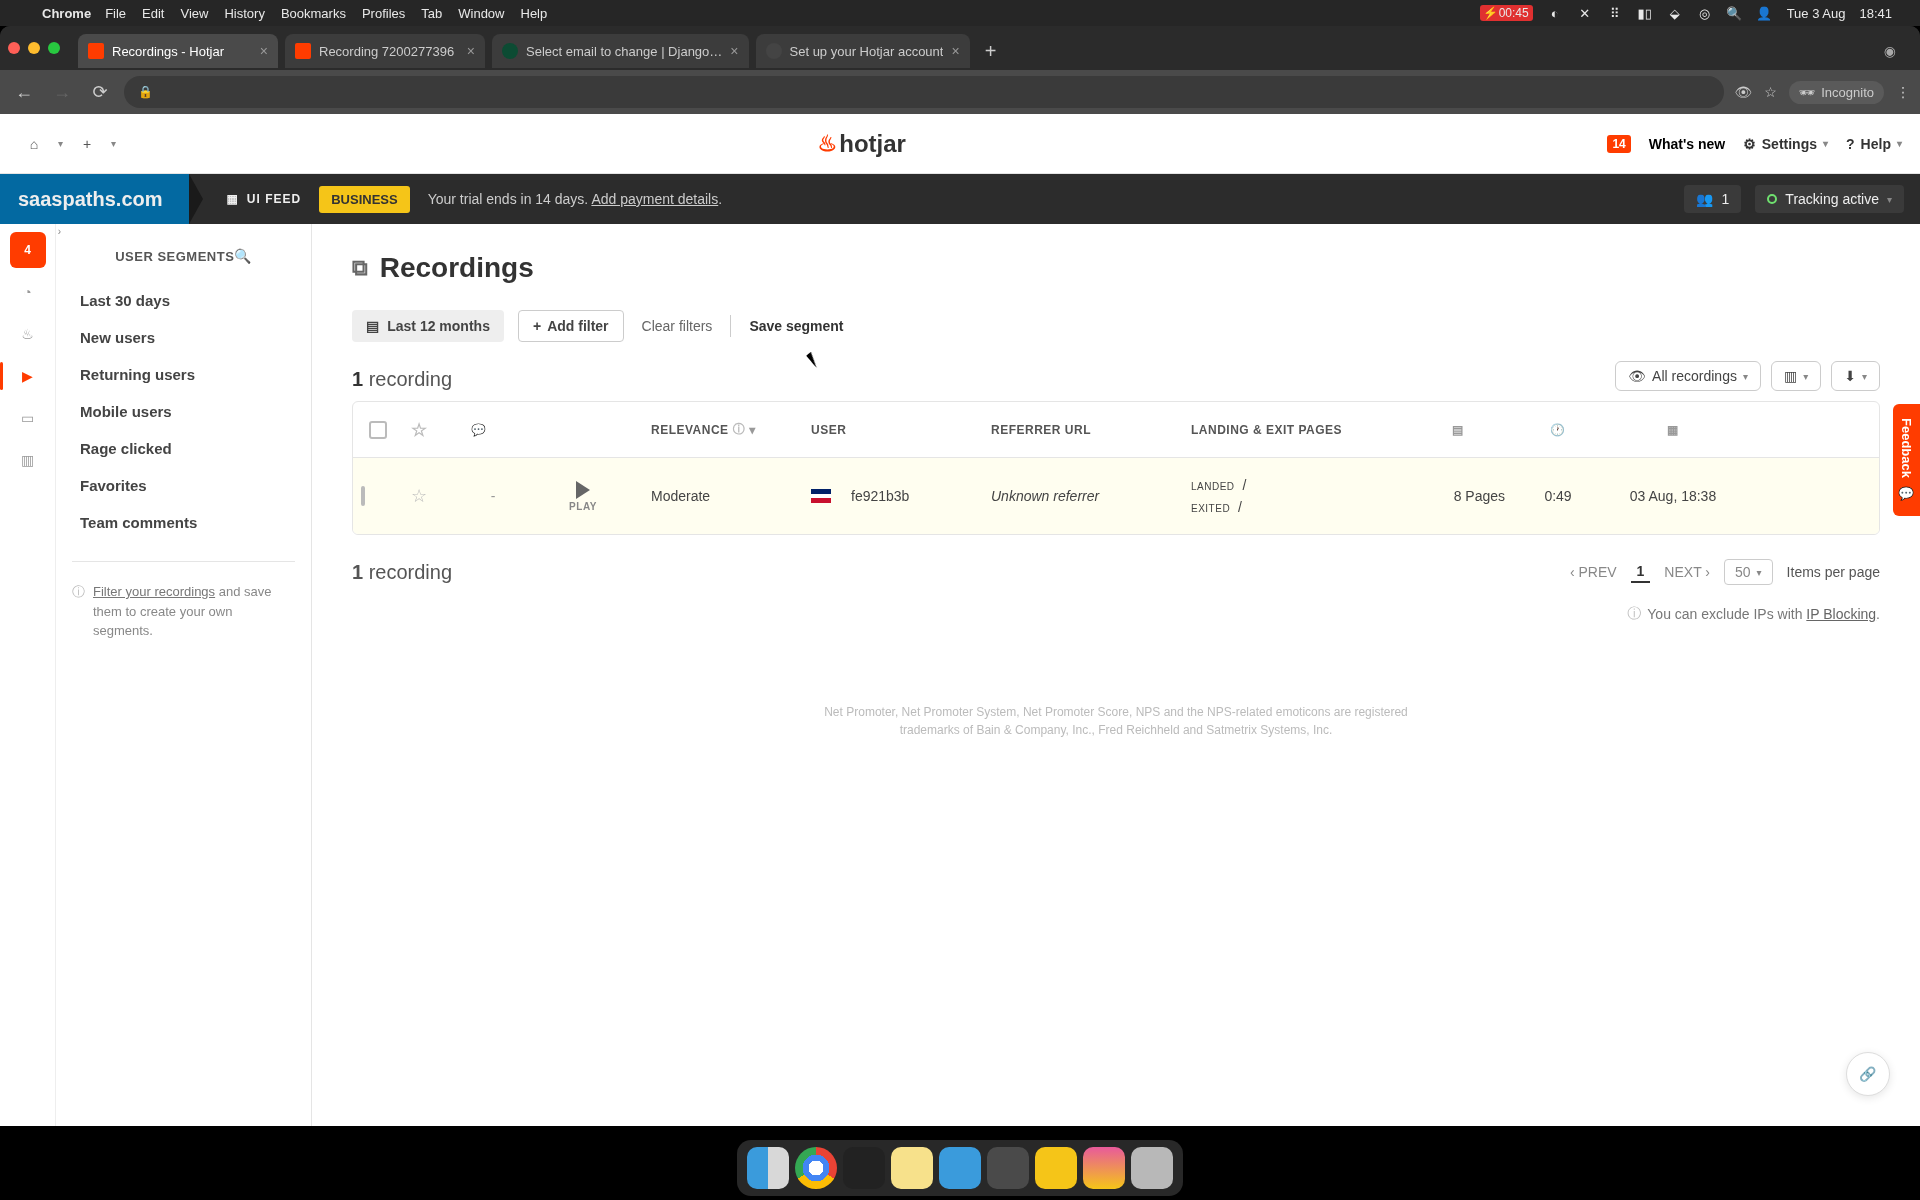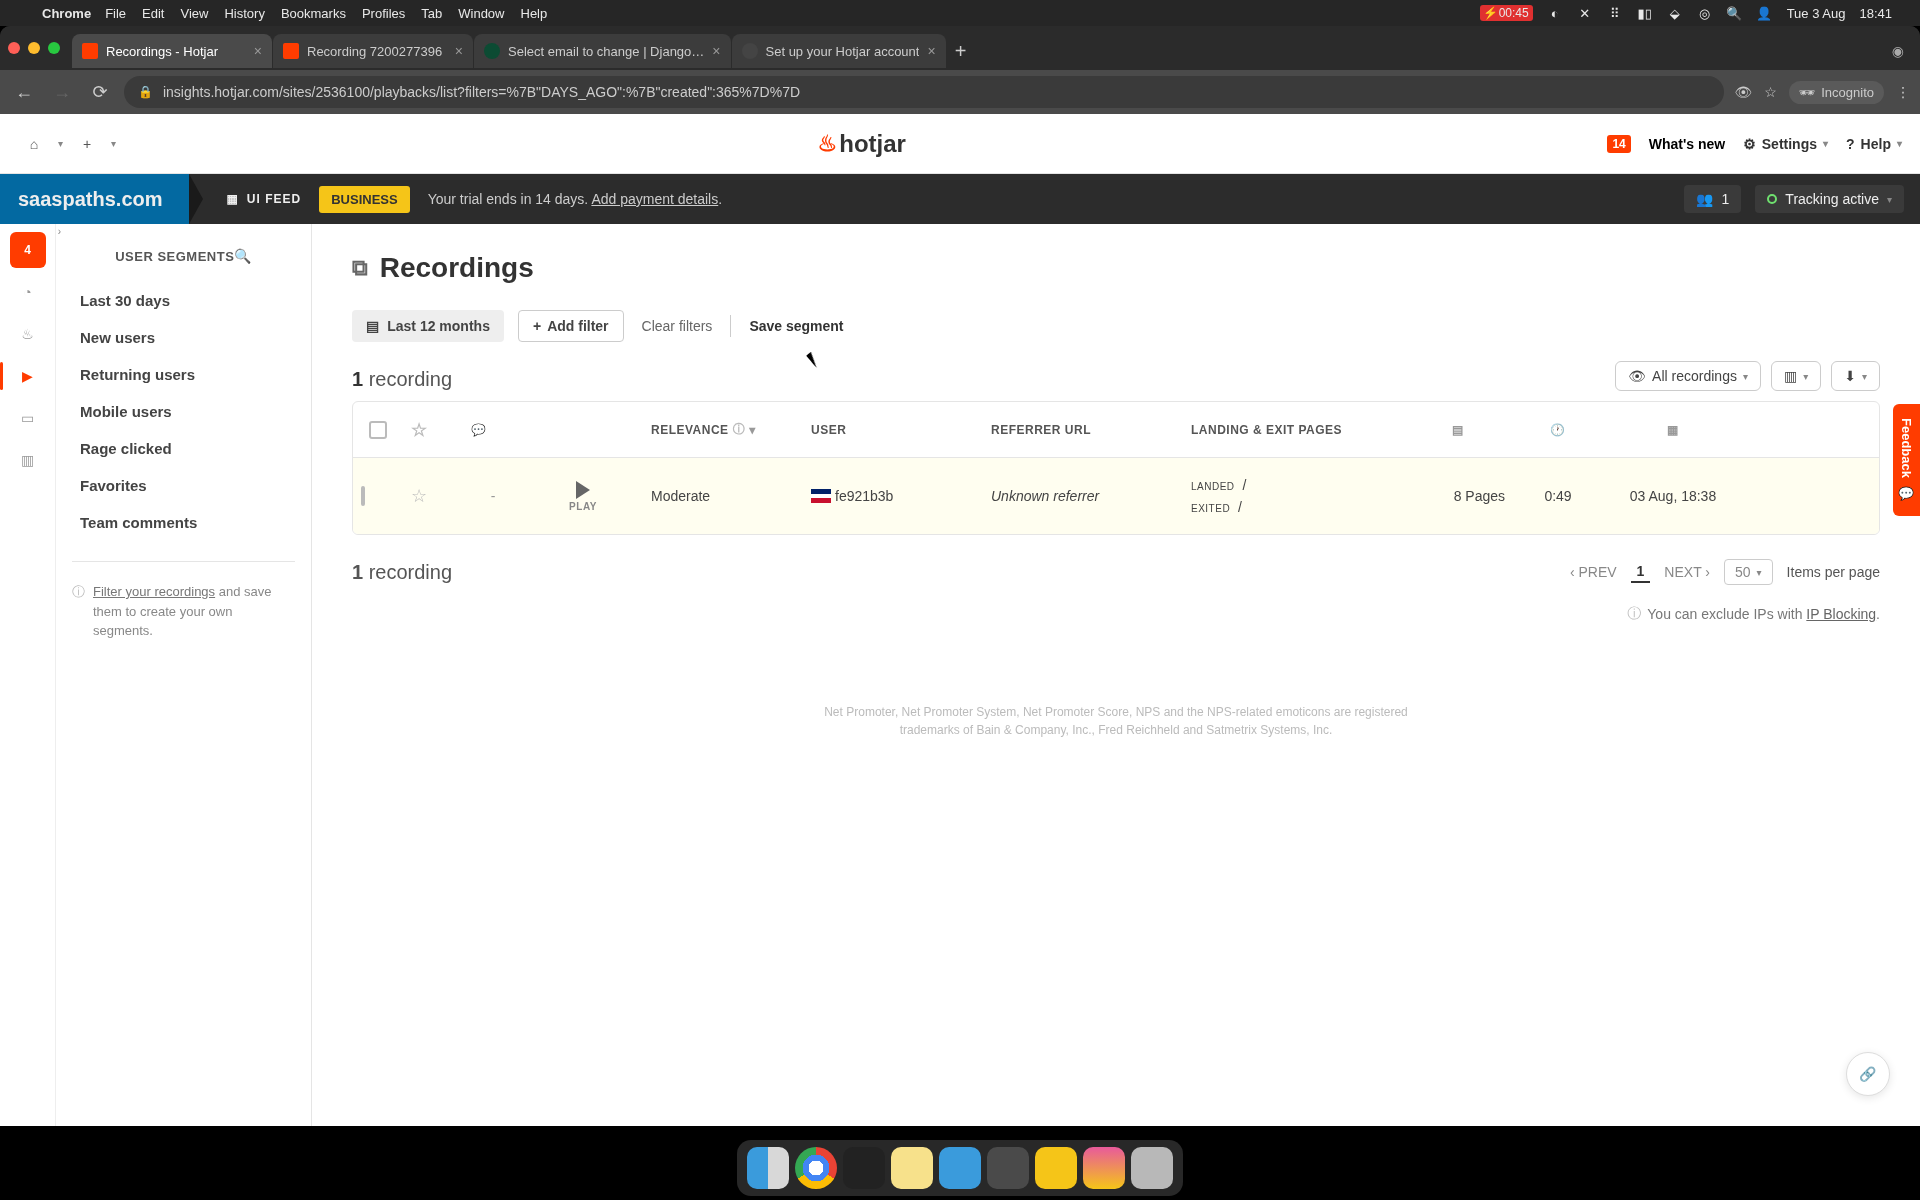--- a/index.html
+++ b/index.html
@@ -9,21 +9,21 @@
 .mac-menubar { height: 26px; background: rgba(40,40,40,0.95); display: flex; align-items: center; padding: 0 28px; color: #e8e8e8; font-size: 13px; }
 .mac-menubar .apple { font-size: 15px; margin-right: 14px; }
 .mac-menubar .app-name { font-weight: 600; margin-right: 14px; }
 .mac-menubar .menu-item { margin-right: 16px; cursor: default; }
 .mac-menubar .right { margin-left: auto; display: flex; align-items: center; gap: 14px; }
 .mac-menubar .battery-warn { background: #e03030; padding: 1px 4px; border-radius: 3px; display: flex; align-items: center; font-size: 12px; }
 .mac-menubar .tray-icon { display: inline-flex; width: 16px; height: 16px; align-items: center; justify-content: center; }
 
 
 .chrome-window { height: 1100px; background: #2b2b2b; border-radius: 10px 10px 0 0; overflow: hidden; display: flex; flex-direction: column; }
-.chrome-tabs { height: 44px; background: #2b2b2b; display: flex; align-items: center; padding: 6px 8px 0 8px; gap: 0; }
+.chrome-tabs { height: 44px; background: #2b2b2b; display: flex; align-items: center; padding: 6px 16px 0 8px; gap: 6px; }
 .traffic-lights { display: flex; gap: 8px; margin-right: 12px; margin-top: -6px; }
 .traffic-lights span { width: 12px; height: 12px; border-radius: 50%; }
 .tl-close { background: #ff5f57; }
 .tl-min { background: #febc2e; }
 .tl-max { background: #28c840; }
 .tab { height: 34px; background: #3c3c3c; border-radius: 8px 8px 0 0; display: flex; align-items: center; padding: 0 10px; gap: 8px; color: #ccc; font-size: 13px; max-width: 280px; min-width: 200px; margin-right: 1px; }
 .tab.active { background: #4a4a4a; color: #fff; }
 .tab .favicon { width: 16px; height: 16px; border-radius: 2px; flex-shrink: 0; }
 .favicon.hotjar { background: #ff3c00; }
 .favicon.django { background: #0c4b33; border-radius: 50%; }
@@ -108,21 +108,21 @@
 .rec-head, .rec-row { display: grid; grid-template-columns: 50px 60px 60px 120px 160px 180px 200px 220px 110px 90px 140px; align-items: center; }
 .rec-head { height: 56px; font-size: 12px; font-weight: 700; color: #555; letter-spacing: 0.5px; border-bottom: 1px solid #e5e5e5; }
 .rec-head > div { padding: 0 8px; display: flex; align-items: center; gap: 4px; }
 .rec-row { height: 76px; background: #fffef0; }
 .rec-row > div { padding: 0 8px; font-size: 14px; color: #444; }
 .checkbox { width: 18px; height: 18px; border: 2px solid #bbb; border-radius: 3px; cursor: pointer; margin: 0 auto; }
 .star-icon { color: #bbb; font-size: 18px; cursor: pointer; text-align: center; }
 .play-cell { display: flex; flex-direction: column; align-items: center; gap: 2px; cursor: pointer; }
 .play-triangle { width: 0; height: 0; border-left: 14px solid #666; border-top: 9px solid transparent; border-bottom: 9px solid transparent; }
 .play-label { font-size: 10px; font-weight: 700; color: #888; letter-spacing: 0.5px; }
-.user-cell { display: flex; align-items: center; gap: 4px; }
+.user-cell { display: flex; align-items: center; gap: 20px; }
 .flag { width: 20px; height: 14px; background: linear-gradient(#012169 33%, #fff 33% 66%, #c8102e 66%); position: relative; }
 .referrer-cell { font-style: italic; color: #aaa; }
 .landing-cell { font-size: 12px; color: #aaa; line-height: 1.6; }
 .landing-cell .lbl { font-size: 10px; letter-spacing: 0.5px; margin-right: 4px; }
 
 .rec-footer { display: flex; align-items: center; margin-top: 24px; font-size: 20px; color: #555; }
 .pagination { margin-left: auto; display: flex; align-items: center; gap: 14px; font-size: 14px; color: #888; }
 .page-num { color: #333; font-weight: 700; border-bottom: 2px solid #333; padding: 2px 6px; }
 .per-page { border: 1px solid #ccc; border-radius: 4px; padding: 4px 10px; display: flex; align-items: center; gap: 6px; }
 
@@ -211,21 +211,20 @@
     <span class="new-tab">+</span>
     <span class="right-icon">◉</span>
   </div>
 
   <div class="chrome-toolbar">
     <span class="nav-btn">←</span>
     <span class="nav-btn disabled">→</span>
     <span class="nav-btn">⟳</span>
     <div class="omnibox">
       <span class="lock">🔒</span>
-      <span class="url">insights.hotjar.com/sites/2536100/playbacks/list?filters=%7B"DAYS_AGO":%7B"created":365%7D%7D</span>
     </div>
     <div class="right-tools">
       <span>👁</span>
       <span>☆</span>
       <span class="incognito-badge">
         <span>🕶</span>
         <span>Incognito</span>
       </span>
       <span>⋮</span>
     </div>

